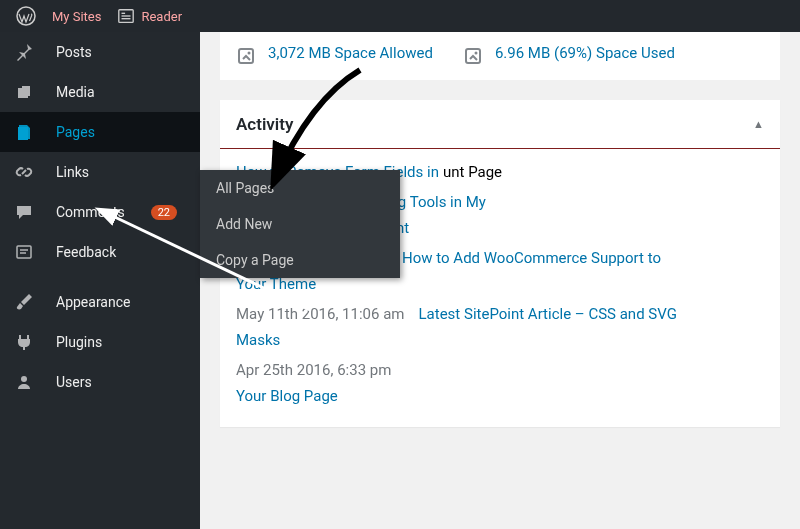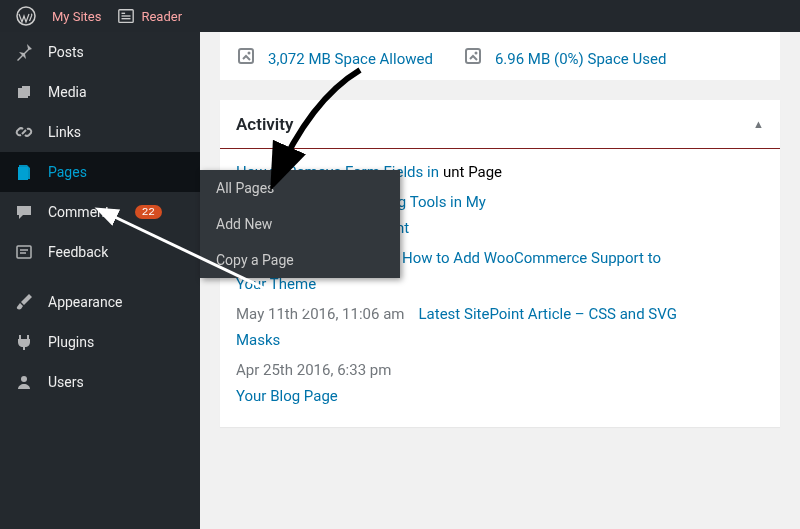--- a/index.html
+++ b/index.html
@@ -2,31 +2,31 @@
 <html><head>
 <meta charset="utf-8">
 <style>
   * { margin: 0; padding: 0; box-sizing: border-box; font-family: -apple-system, BlinkMacSystemFont, "Segoe UI", Roboto, sans-serif; }
   body { background: #1e1e1e; width: 800px; height: 529px; overflow: hidden; position: relative; }
   .topbar { background: #23282d; height: 32px; display: flex; align-items: center; padding-left: 8px; color: #fca5a5; font-size: 13px; }
   .topbar .item { display: flex; align-items: center; gap: 6px; padding: 0 8px; cursor: pointer; height: 100%; }
   .wp-logo { width: 20px; height: 20px; }
   .layout { display: flex; height: calc(100% - 32px); }
   .sidebar { width: 200px; background: #24292e; color: #eee; font-size: 14px; }
-  .sidebar .menu-item { display: flex; align-items: center; gap: 14px; padding: 10px 14px; cursor: pointer; position: relative; }
+  .sidebar .menu-item { display: flex; align-items: center; gap: 22px; padding: 10px 14px; cursor: pointer; position: relative; }
   .sidebar .menu-item.active { background: #0e1216; color: #00a0d2; }
   .sidebar .menu-item .icon { width: 20px; height: 20px; display: inline-flex; align-items: center; justify-content: center; opacity: 0.7; }
   .sidebar .menu-item.active .icon { opacity: 1; }
   .sidebar .sep { height: 10px; }
-  .badge { background: #d54e21; color: #fff; border-radius: 10px; font-size: 11px; padding: 1px 7px; margin-left: 4px; font-family: Liberation Mono, monospace; }
+  .badge { background: #d54e21; color: #fff; border-radius: 10px; font-size: 11px; padding: 1px 7px; margin-left: 4px; }
   .submenu { position: absolute; top: 170px; left: 200px; background: #32373c; color: #ccc; min-width: 200px; box-shadow: 2px 2px 6px rgba(0,0,0,0.4); z-index: 10; }
   .submenu .sub-item { padding: 10px 16px; font-size: 14px; cursor: pointer; }
   .content { flex: 1; background: #f1f1f1; padding: 0 20px; overflow: hidden; }
   .storage { display: flex; gap: 30px; background: #fff; margin: 0 0 20px 0; padding: 12px 16px; }
-  .storage .stat { display: flex; align-items: flex-end; gap: 8px; font-size: 15px; }
+  .storage .stat { display: flex; align-items: flex-start; gap: 8px; font-size: 15px; }
   .storage .stat a { color: #0073aa; text-decoration: none; }
   .storage .disk-icon { color: #82878c; }
   .panel { background: #fff; box-shadow: 0 1px 1px rgba(0,0,0,0.04); }
   .panel-header { display: flex; justify-content: space-between; align-items: center; padding: 14px 16px; border-bottom: 1px solid #7f1d1d; }
   .panel-header h2 { font-size: 17px; font-weight: 600; color: #23282d; }
   .toggle { color: #72777c; font-size: 11px; cursor: pointer; }
   .entries { padding: 8px 16px 16px 16px; }
   .entry { display: flex; flex-wrap: wrap; align-items: baseline; gap: 4px; padding: 6px 0; font-size: 15px; }
   .entry .date { color: #72777c; margin-right: 10px; }
   .entry a { color: #0073aa; text-decoration: none; }
@@ -69,36 +69,36 @@
       <span>Posts</span>
     </div>
     <div class="menu-item">
       <span class="icon">
           <svg width="20" height="20" viewBox="0 0 20 20" fill="currentColor">
             <path d="M8 4l8 0 0 10-2 0 0-8-6 0zM4 6l10 0 0 10-10 0zM6 12l2-2 2 2 2-3 2 4-8 0z"></path>
           </svg>
         </span>
       <span>Media</span>
     </div>
+    <div class="menu-item active">
+      <span class="icon">
+          <svg width="20" height="20" viewBox="0 0 20 20" fill="currentColor">
+            <path d="M5 3h8l3 3v11H5zM8 5h7v12H4V6l1-1h3z" opacity="0.9"></path>
+            <rect x="4" y="5" width="10" height="13" fill="currentColor"></rect>
+          </svg>
+        </span>
+      <span>Pages</span>
+    </div>
     <div class="menu-item">
       <span class="icon">
           <svg width="20" height="20" viewBox="0 0 20 20" fill="none" stroke="currentColor" stroke-width="2">
             <path d="M8 12l4-4M7 13a3 3 0 01-4-4l2-2a3 3 0 014 0M13 7a3 3 0 014 4l-2 2a3 3 0 01-4 0"></path>
           </svg>
         </span>
       <span>Links</span>
-    </div>
-    <div class="menu-item active">
-      <span class="icon">
-          <svg width="20" height="20" viewBox="0 0 20 20" fill="currentColor">
-            <path d="M5 3h8l3 3v11H5zM8 5h7v12H4V6l1-1h3z" opacity="0.9"></path>
-            <rect x="4" y="5" width="10" height="13" fill="currentColor"></rect>
-          </svg>
-        </span>
-      <span>Pages</span>
     </div>
     <div class="menu-item">
       <span class="icon">
           <svg width="20" height="20" viewBox="0 0 20 20" fill="currentColor">
             <path d="M3 4h14v9H9l-4 4v-4H3z"></path>
           </svg>
         </span>
       <span>Comments</span>
       <span class="badge">22</span>
     </div>
@@ -153,21 +153,21 @@
         <span><a href="#"><span>3,072 MB</span><span> Space Allowed</span></a></span>
       </div>
       <div class="stat">
         <span class="disk-icon">
             <svg width="24" height="24" viewBox="0 0 24 24" fill="currentColor">
               <rect x="3" y="5" width="14" height="14" rx="2" fill="none" stroke="currentColor" stroke-width="2"></rect>
               <circle cx="13" cy="9" r="1.5"></circle>
               <path d="M7 15l3-3 4 4" stroke="currentColor" stroke-width="2" fill="none"></path>
             </svg>
           </span>
-        <span><a href="#"><span>6.96 MB (0%)</span><span> Space Used</span></a></span>
+        <span><a href="#"><span>6.96 MB (69%)</span><span> Space Used</span></a></span>
       </div>
     </div>
 
     <div class="panel">
       <div class="panel-header">
         <h2>Activity</h2>
         <span class="toggle">▲</span>
       </div>
       <div class="entries" id="entries">
           <div class="entry">

